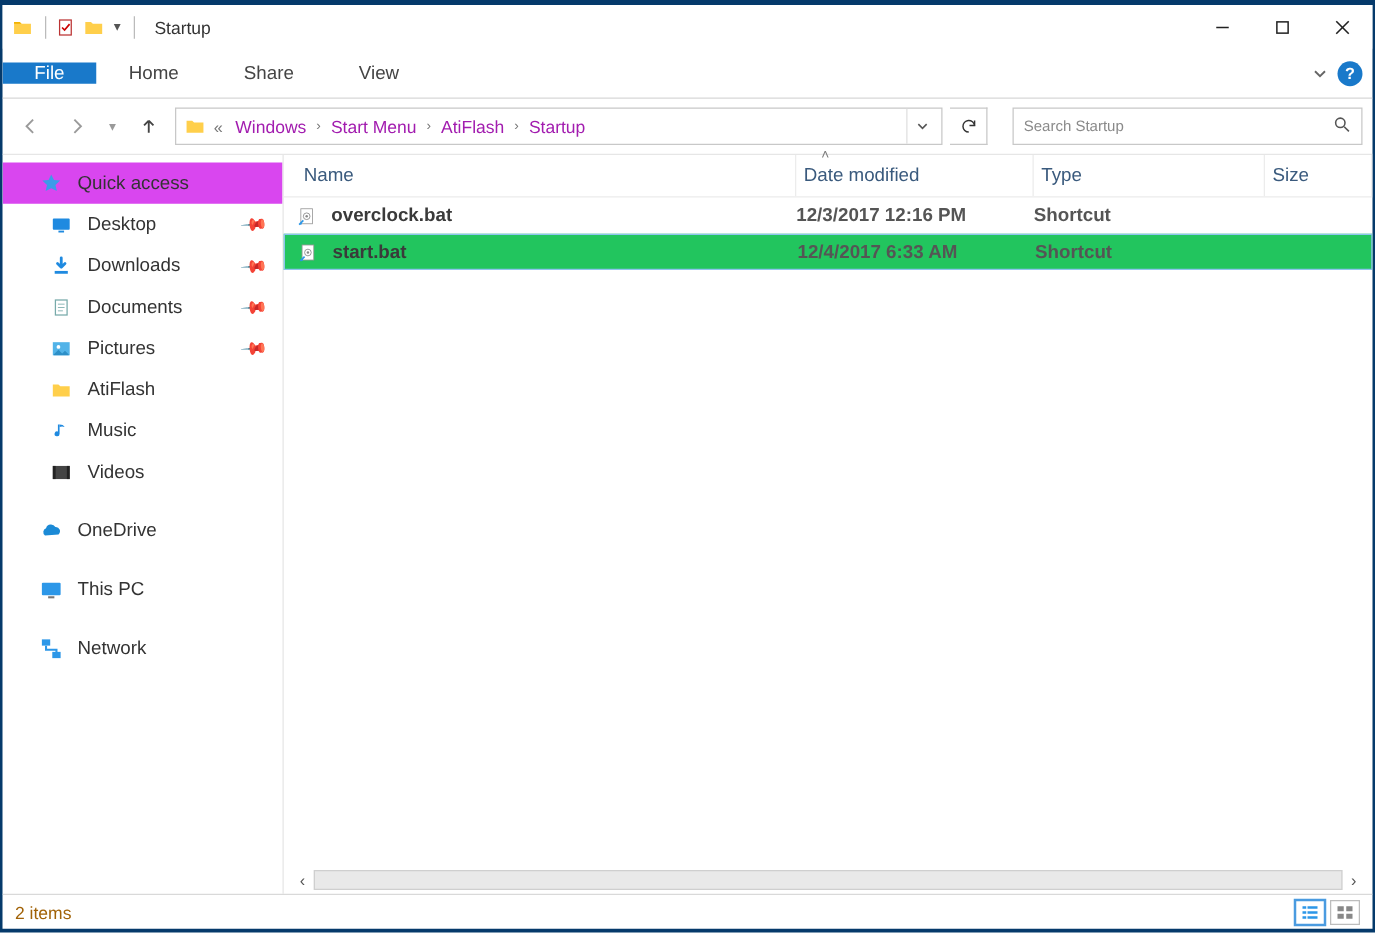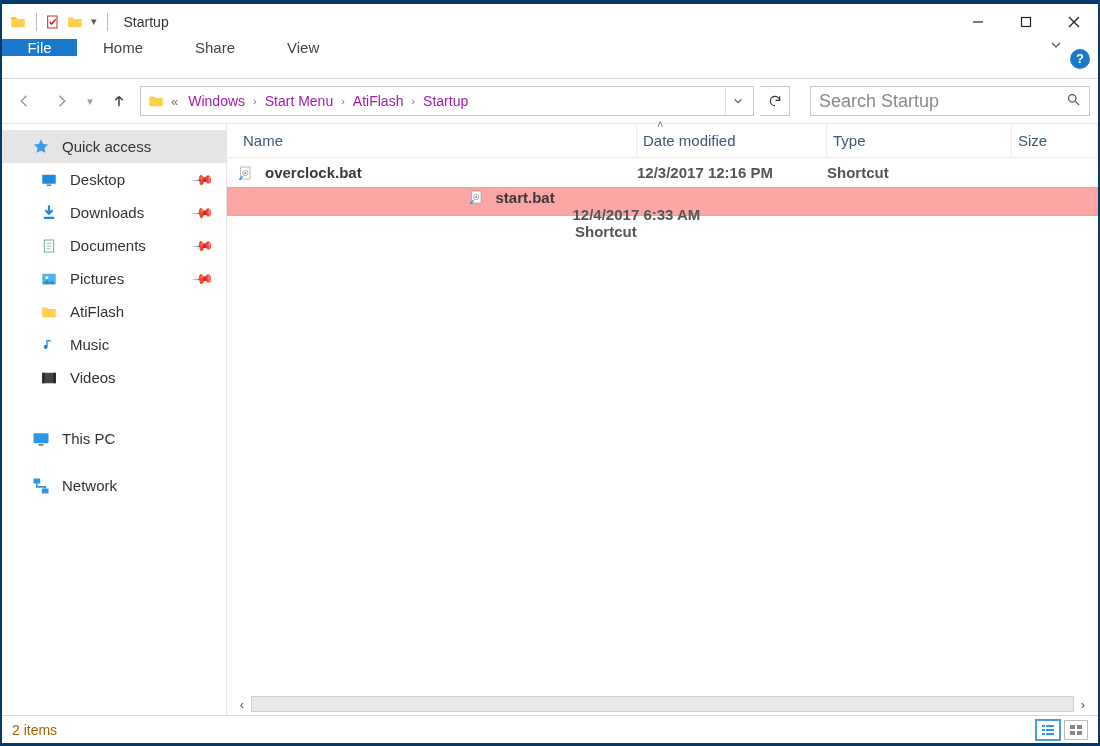--- a/index.html
+++ b/index.html
@@ -37,21 +37,21 @@
     width: 48px; height: 35px;
     display:flex; align-items:center; justify-content:center;
     color:#222;
   }
   .titlebar .winbtn svg { width:12px; height:12px; }
 
   
   .ribbon {
     height: 40px;
     display:flex;
-    align-items:flex-start;
+    align-items:center;
     border-bottom:1px solid #d8d8d8;
     padding-right: 8px;
   }
   .ribbon .file-tab {
     width: 75px;
     background:#1979ca;
     color:#fff;
     display:flex; align-items:center; justify-content:center;
     font-size:15px;
   }
@@ -94,21 +94,21 @@
   .addrbar .spacer { flex:1; }
   .addr-drop { width:24px; color:#555; text-align:center; border-left:1px solid #e0e0e0; height:100%; display:flex;align-items:center;justify-content:center;}
   .refresh-btn {
     width:30px; height:30px; border:1px solid #c8c8c8; border-left:none;
     display:flex; align-items:center; justify-content:center; color:#444;
   }
   .searchbox {
     width: 280px; height:30px; border:1px solid #c8c8c8;
     display:flex; align-items:center; padding:0 8px; color:#888; margin-left:14px;
   }
-  .searchbox input { border:none; outline:none; flex:1; font-size:18px; color:#0c4a6e; background:transparent;}
+  .searchbox input { border:none; outline:none; flex:1; font-size:12px; color:#0c4a6e; background:transparent;}
   .searchbox input::placeholder { color:#8a8a8a; }
   .searchbox .sicon { color:#666; }
 
   
   .bodywrap { flex:1; display:flex; min-height:0; border-top:1px solid #e6e6e6;}
 
   
   .navpane {
     width: 225px;
     border-right:1px solid #e6e6e6;
@@ -118,21 +118,21 @@
   }
   .navitem {
     height:33px;
     display:flex;
     align-items:center;
     padding-left: 36px;
     position:relative;
     color:#333;
   }
   .navitem.top  { padding-left: 28px;}
-  .navitem.selected { background:#e5e5e5;}
+  .navitem.selected { background:#d946ef;}
   .navitem .icon { width:22px; height:22px; display:inline-flex; align-items:center; justify-content:center; margin-right:10px;}
   .navitem .pin {
     position:absolute; right:14px; color:#949494;
     transform: rotate(40deg);
     font-size:14px;
   }
   .navgap { height:14px;}
 
   
   .content { flex:1; display:flex; flex-direction:column; min-width:0; }
@@ -153,21 +153,21 @@
 
   .rows { flex:1;font-weight:bold; }
   .row {
     height:29px;
     display:flex;
     align-items:center;
     padding-left:10px;
     font-size:15px;
     color:#3a3a3a;
   }
-  .row.selected { background:#fca5a5; border:1px solid #8dc4ee;flex-direction:column; }
+  .row.selected { background:#22c55e; border:1px solid #8dc4ee; }
   .row .cell { display:flex; align-items:center; }
   .row .cell.name { width:400px; }
   .row .cell.date { width:190px; color:#555;}
   .row .cell.type { width:185px; color:#555;}
   .row .fiicon{ width:18px; height:18px; margin-right:10px; display:inline-flex;align-items:center;justify-content:center;}
 
   .hscroll {
     height:22px; display:flex; align-items:center; padding:0 6px;
   }
   .hs-arrow{ width:18px; text-align:center; color:#555; font-size:13px;}
@@ -379,20 +379,28 @@
           <svg viewBox="0 0 24 24" width="18" height="18">
             <rect x="3" y="5" width="18" height="14" fill="#444"></rect>
             <rect x="3" y="5" width="3" height="14" fill="#222"></rect>
             <rect x="18" y="5" width="3" height="14" fill="#222"></rect>
           </svg>
         </span>
       <span>Videos</span>
     </div>
 
     <div class="navgap"></div>
+    <div class="navitem top">
+      <span class="icon">
+          <svg viewBox="0 0 24 24" width="20" height="20">
+            <path fill="#1b8ad6" d="M6 16a4 4 0 0 1 1-7 5 5 0 0 1 9-1 4 4 0 0 1 3 7z"></path>
+          </svg>
+        </span>
+      <span>OneDrive</span>
+    </div>
     <div class="navgap"></div>
     <div class="navitem top">
       <span class="icon">
           <svg viewBox="0 0 24 24" width="20" height="20">
             <rect x="3" y="5" width="18" height="12" rx="1" fill="#2c97e8"></rect>
             <rect x="9" y="18" width="6" height="2" fill="#777"></rect>
           </svg>
         </span>
       <span>This PC</span>
     </div>

